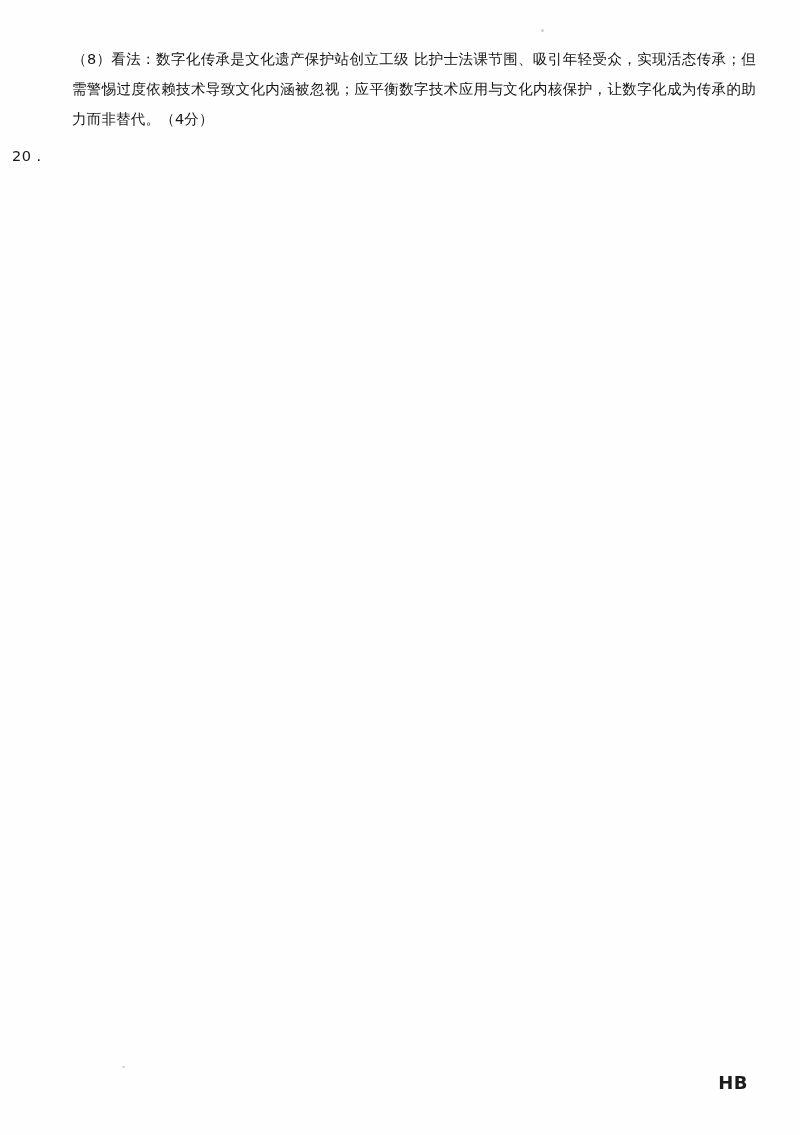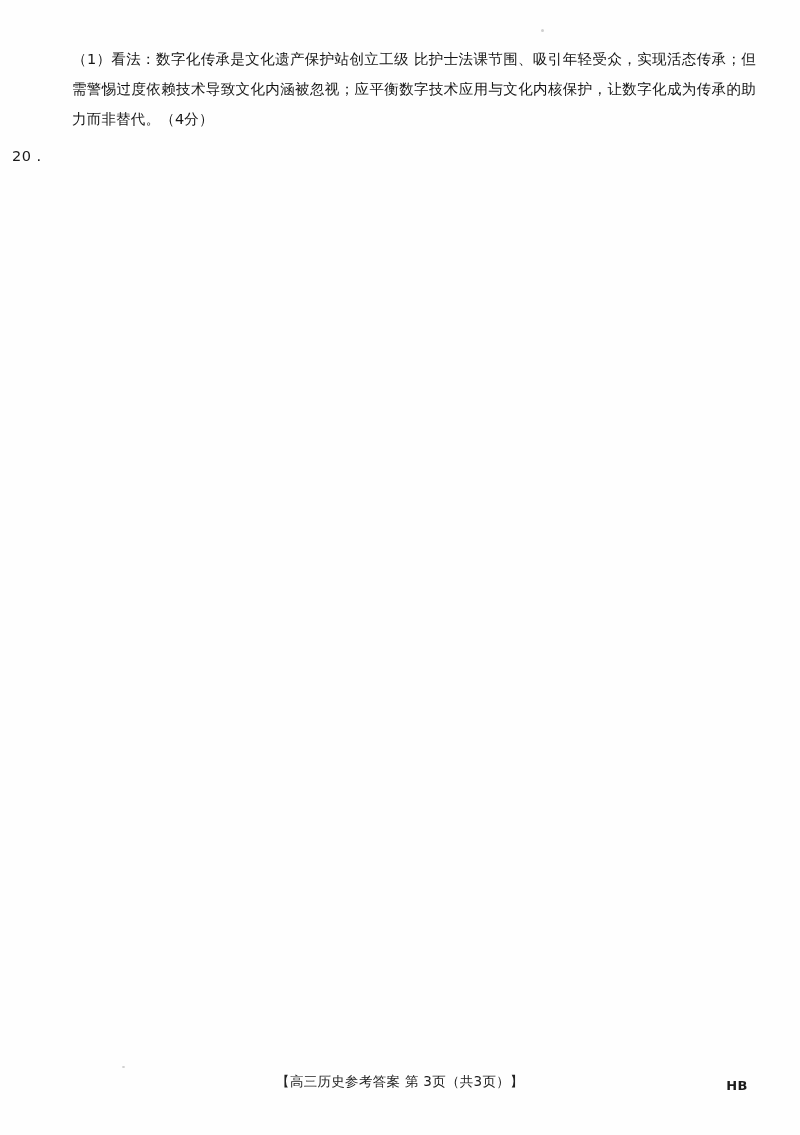--- a/index.html
+++ b/index.html
@@ -79,21 +79,21 @@
     color: #222;
     letter-spacing: 0.3px;
   }
   .footer .inner {
     display: inline-block;
   }
   .footer-right {
     position: absolute;
     right: 52px;
     bottom: 42px;
-    font-size: 13px;
+    font-size: 18px;
     font-weight: bold;
     letter-spacing: 0.5px;
     color: #1c1c1c;
   }
   .speck {
     position: absolute;
     background: #cfcfcf;
     border-radius: 50%;
   }
   .speck.s1 { left: 541px; top: 29px; width: 3px; height: 3px; }
@@ -103,27 +103,24 @@
 <body>
 
 <div class="page">
 
   <div class="speck s1"></div>
   <div class="speck s2"></div>
 
   <div class="content">
 
     <p class="para p-19-3">
-      <span class="cont">（1）看法：数字化传承是文化遗产保护站创立工级 比护士法课节围、吸引年轻受众，实现活态传承；但需警惕过度依赖技术导致文化内涵被忽视；应平衡数字技术应用与文化内核保护，让数字化成为传承的助力而非替代。（4分）</span>
+      <span class="cont">（8）看法：数字化传承是文化遗产保护站创立工级 比护士法课节围、吸引年轻受众，实现活态传承；但需警惕过度依赖技术导致文化内涵被忽视；应平衡数字技术应用与文化内核保护，让数字化成为传承的助力而非替代。（4分）</span>
     </p>
 
     <div class="q20">
       <span class="q20-num">20．</span>
     </div>
 
   </div>
 
-  <div class="footer">
-    <span class="inner">【高三历史参考答案  第 3页（共3页）】</span>
-  </div>
   <div class="footer-right">HB</div>
 
 </div>
 
 </body></html>

